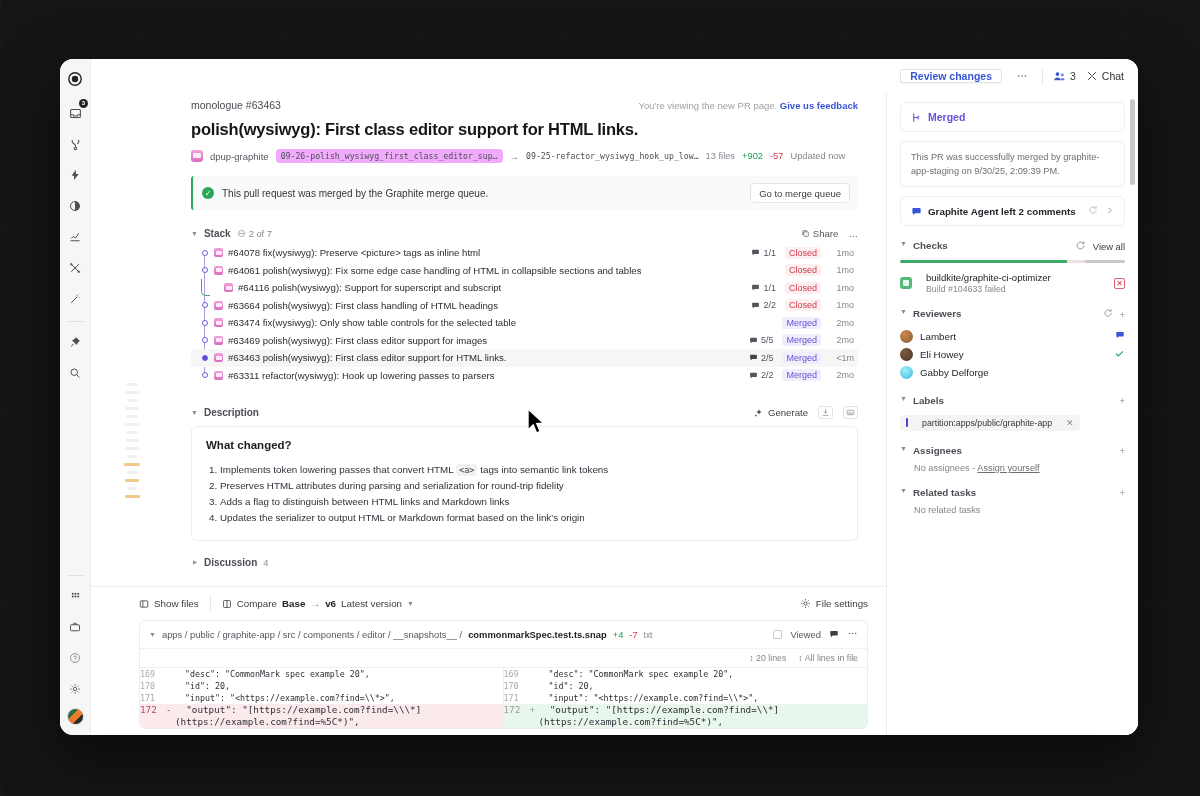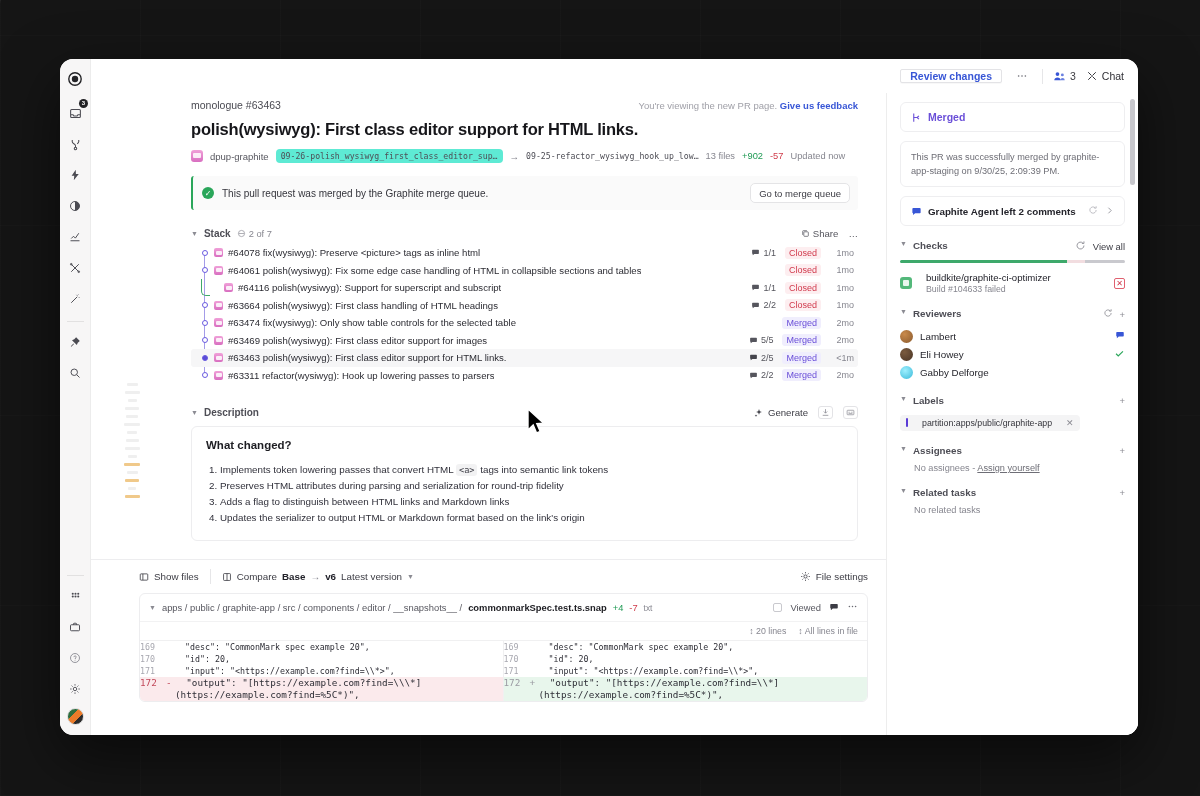--- a/index.html
+++ b/index.html
@@ -86,21 +86,21 @@
 
   h1.pr-title { font-size: 16.5px; color: #16161a; font-weight: 700; margin: 9px 0 10px; letter-spacing: -0.2px; }
 
   .meta { display: flex; align-items: center; gap: 7px; font-size: 9.5px; color: #57575f; flex-wrap: nowrap; }
   .meta .org-ico {
     width: 12px; height: 12px; border-radius: 3px;
     background: linear-gradient(#f0a0d8, #d86ec0); position: relative; flex: 0 0 12px;
   }
   .meta .org-ico:after{content:"";position:absolute;left:2px;top:3px;width:8px;height:5px;background:#fff;border-radius:1px;opacity:.85;}
   .chip-branch {
-    background: #5eead4; border-radius: 4px; padding: 2px 5px;
+    background: #f0abfc; border-radius: 4px; padding: 2px 5px;
     font-family: "DejaVu Sans Mono", monospace; font-size: 8.2px; color: #4e4e56;
     white-space: nowrap;
   }
   .branch-plain { font-family: "DejaVu Sans Mono", monospace; font-size: 8.2px; color: #4e4e56; white-space: nowrap; }
   .add { color: #1f9a54; font-size: 9.3px; }
   .del { color: #d03b4a; font-size: 9.3px; }
   .muted { color: #86868f; }
 
   .merge-banner {
     margin-top: 13px; display: flex; align-items: center; gap: 8px;
@@ -591,20 +591,25 @@
           <div class="desc-card">
             <h3>What changed?</h3>
             <ol>
               <li><span>Implements token lowering passes that convert HTML </span><code class="inline">&lt;a&gt;</code><span> tags into semantic link tokens</span></li>
               <li>Preserves HTML attributes during parsing and serialization for round-trip fidelity</li>
               <li>Adds a flag to distinguish between HTML links and Markdown links</li>
               <li>Updates the serializer to output HTML or Markdown format based on the link's origin</li>
             </ol>
           </div>
 
+          <div class="disc-head">
+            <span class="caret" style="transform:rotate(-90deg);display:inline-block">▼</span>
+            <span>Discussion</span>
+            <span class="disc-count">4</span>
+          </div>
         </div>
 
         <div class="files-bar">
           <span class="fb-item">
             <svg width="10" height="10" viewBox="0 0 16 16" fill="none" stroke="#3c3c44" stroke-width="1.3">
                 <rect x="2" y="3" width="12" height="10" rx="1.2"></rect>
                 <path d="M6.2 3v10"></path>
               </svg>
             <span>Show files</span>
           </span>

